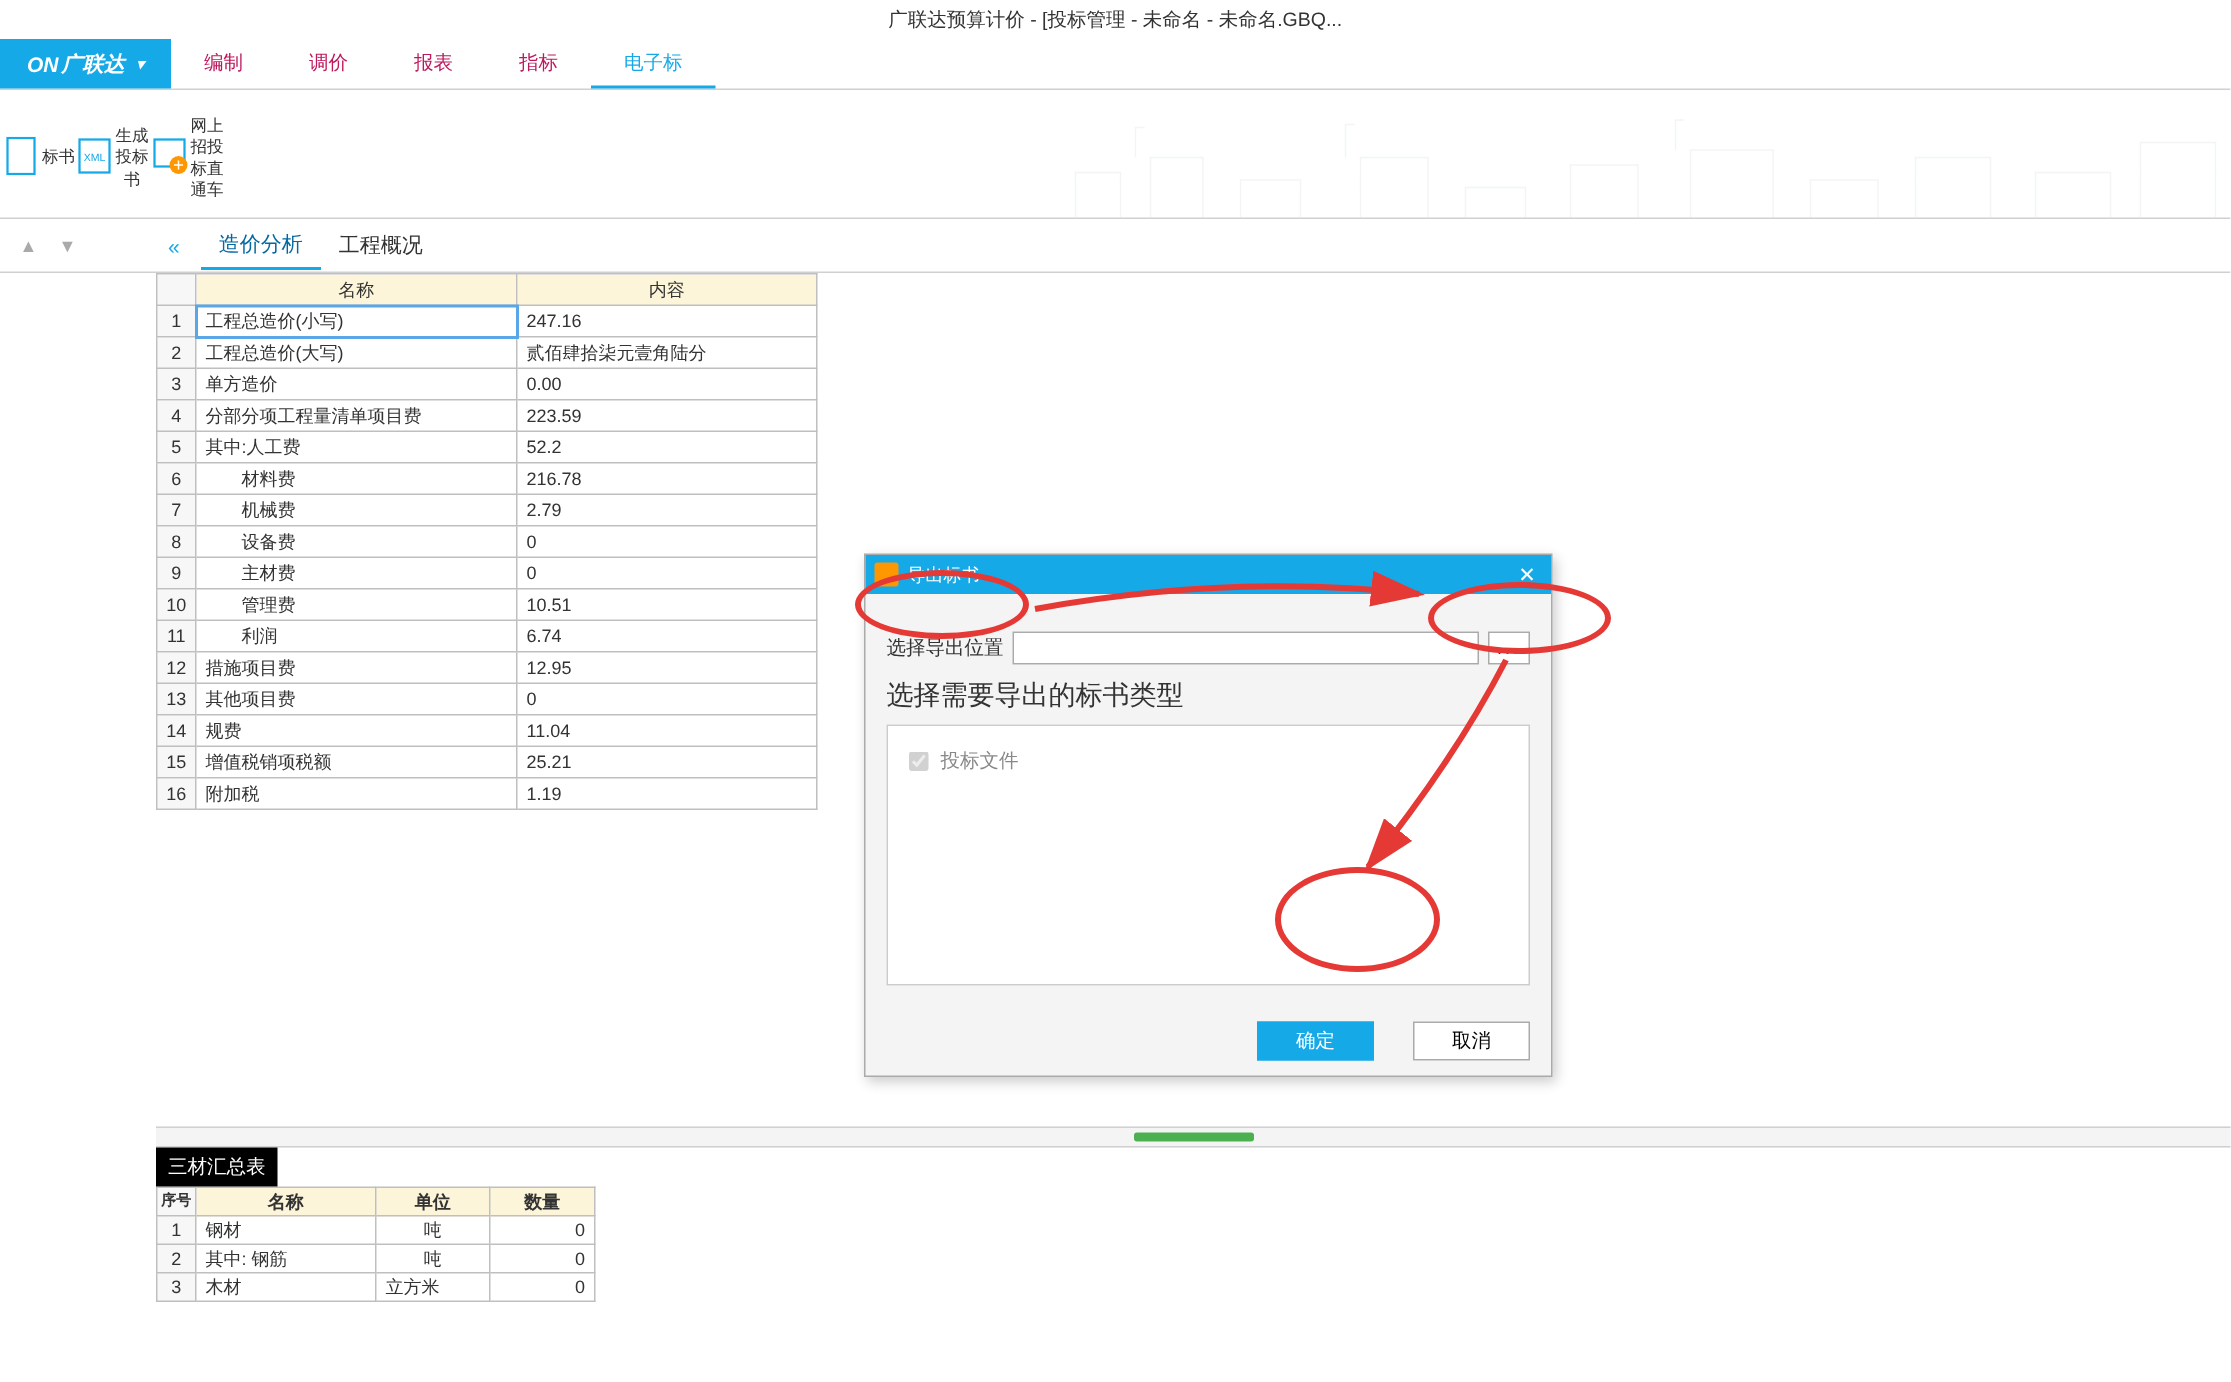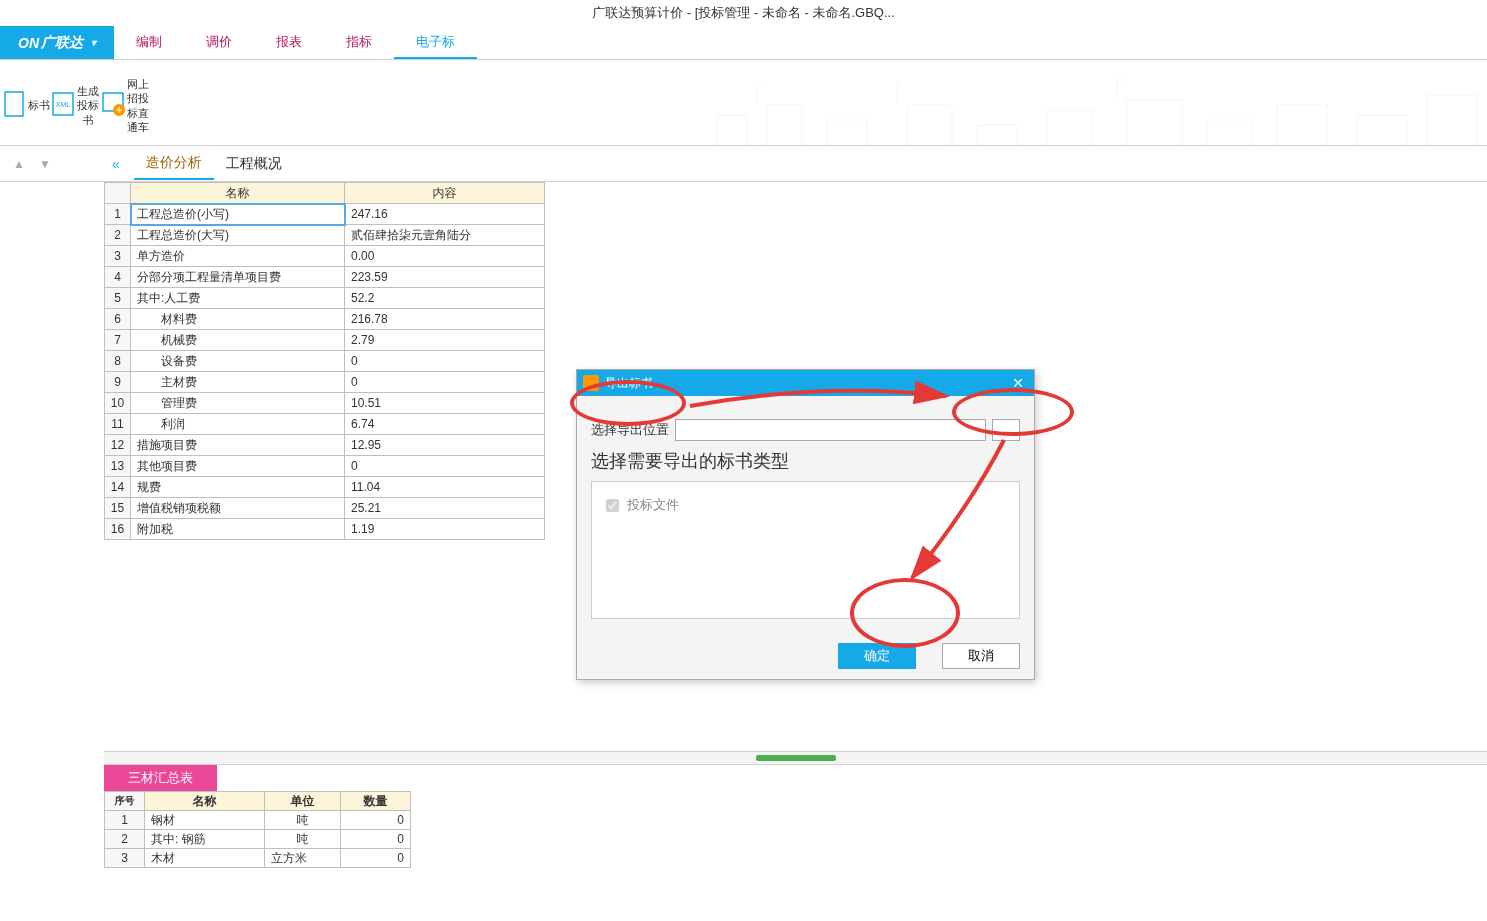--- a/index.html
+++ b/index.html
@@ -17,56 +17,56 @@
     .ribbon { height: 86px; border-bottom: 1px solid #d0d0d0; display: flex; position: relative; overflow: hidden; }
     .ribbon-item { width: 50px; display: flex; align-items: center; justify-content: flex-start; padding-top: 6px; cursor: pointer; }
     .ribbon-icon { width: 28px; height: 28px; margin-bottom: 4px; display: flex; align-items: center; justify-content: center; }
     .ribbon-label { font-size: 11px; text-align: center; line-height: 1.3; }
     .ribbon-deco { position: absolute; right: 0; bottom: 0; width: 780px; height: 70px; opacity: 0.25; }
     
     .subbar { height: 36px; display: flex; align-items: center; border-bottom: 1px solid #d0d0d0; padding-left: 6px; }
     .nav-arrow { width: 18px; height: 18px; margin: 0 4px; cursor: pointer; color: #aaa; display:flex; align-items:center; justify-content:center; }
     .collapse-chevron { color: #15a9e8; margin: 0 14px 0 54px; cursor: pointer; font-size: 14px; }
     .subtab { padding: 6px 12px; cursor: pointer; font-size: 14px; }
-    .subtab.active { color: #a16207; border-bottom: 2px solid #15a9e8; }
+    .subtab.active { color: #0369a1; border-bottom: 2px solid #15a9e8; }
     
     .content { position: relative; display: flex; }
     .left-gutter { width: 104px; }
     .table-area { position: relative; }
     
     table.main-grid { border-collapse: collapse; table-layout: fixed; }
     table.main-grid th, table.main-grid td { border: 1px solid #bfbfbf; height: 21px; padding: 0 6px; font-size: 12px; overflow: hidden; white-space: nowrap; }
     table.main-grid th { background: #fdf5d9; font-weight: normal; text-align: center; }
     table.main-grid .rownum { background: #f7f7f7; text-align: center; width: 26px; padding: 0; }
     table.main-grid td.name-col { width: 214px; }
     table.main-grid td.val-col { width: 200px; }
     table.main-grid .selected td.name-col { outline: 2px solid #5aa7e8; outline-offset: -1px; }
     
     .drag-bar { position: absolute; left: 104px; right: 0; height: 14px; background: #f4f4f4; border-top: 1px solid #d0d0d0; border-bottom: 1px solid #d0d0d0; display:flex; align-items:center; justify-content:center; }
     .drag-bar::after { content:""; width: 80px; height:6px; background:#4caf50; border-radius:2px; }
     
     .bottom-area { position: absolute; left: 104px; bottom: 0; }
-    .bottom-tab { display: inline-block; background: #ec4899; color: #fff; padding: 4px 24px; font-size: 13px; }
+    .bottom-tab { display: inline-block; background: #000000; color: #fff; padding: 4px 8px; font-size: 13px; }
     table.bottom-grid { border-collapse: collapse; table-layout: fixed; }
     table.bottom-grid th, table.bottom-grid td { border: 1px solid #bfbfbf; height: 19px; padding: 0 6px; font-size: 12px; }
     table.bottom-grid th { background: #fdf5d9; font-weight: bold; text-align: center; }
-    table.bottom-grid .rownum { background: #f7f7f7; text-align: center; width: 40px; padding: 0; }
+    table.bottom-grid .rownum { background: #f7f7f7; text-align: center; width: 26px; padding: 0; }
     
     
     .dialog { position: absolute; left: 576px; top: 369px; width: 459px; background: #f4f4f4; border: 1px solid #aaa; box-shadow: 2px 3px 8px rgba(0,0,0,0.2); }
     .dialog-header { height: 26px; background: #15a9e8; display: flex; align-items: center; padding: 0 6px; color: #fff; }
     .dialog-header-icon { width: 16px; height: 16px; background: #ff9800; border-radius: 2px; margin-right: 6px; }
     .dialog-close { margin-left: auto; cursor: pointer; font-size: 14px; width: 20px; text-align:center; }
-    .dialog-body { padding: 23px 14px 14px; }
+    .dialog-body { padding: 2px 14px 14px; margin-top: 23px; }
     .dialog-row { display: flex; align-items: center; margin-bottom: 8px; }
     .dialog-label { width: 84px; font-size: 13px; }
     .dialog-input { flex: 1; height: 22px; border: 1px solid #aaa; background: #fff; padding: 0 4px; }
     .browse-btn { width: 28px; height: 22px; margin-left: 6px; border: 1px solid #aaa; background: #fff; cursor: pointer; display:flex; align-items:center; justify-content:center; letter-spacing:2px; }
     .dialog-subtitle { font-size: 18px; margin: 2px 0 8px; }
-    .dialog-option-box { background: #fff; border: 1px solid #ccc; padding: 14px; height: 138px; }
+    .dialog-option-box { background: #fff; border: 1px solid #ccc; padding: 14px; height: 174px; }
     .dialog-option { display: flex; align-items: center; color: #888; font-size: 13px; }
     .dialog-option input { margin-right: 8px; }
     .dialog-buttons { display: flex; justify-content: flex-end; padding: 10px 14px; gap: 26px; }
     .btn { width: 78px; height: 26px; border: 1px solid #aaa; background: #fff; cursor: pointer; font-size: 13px; }
     .btn-primary { background: #15a9e8; color: #fff; border-color: #15a9e8; }
     
     
     .anno { position: absolute; border: 4px solid #e53935; border-radius: 50%; pointer-events: none; }
     svg.arrow { position: absolute; pointer-events: none; }
   </style>

